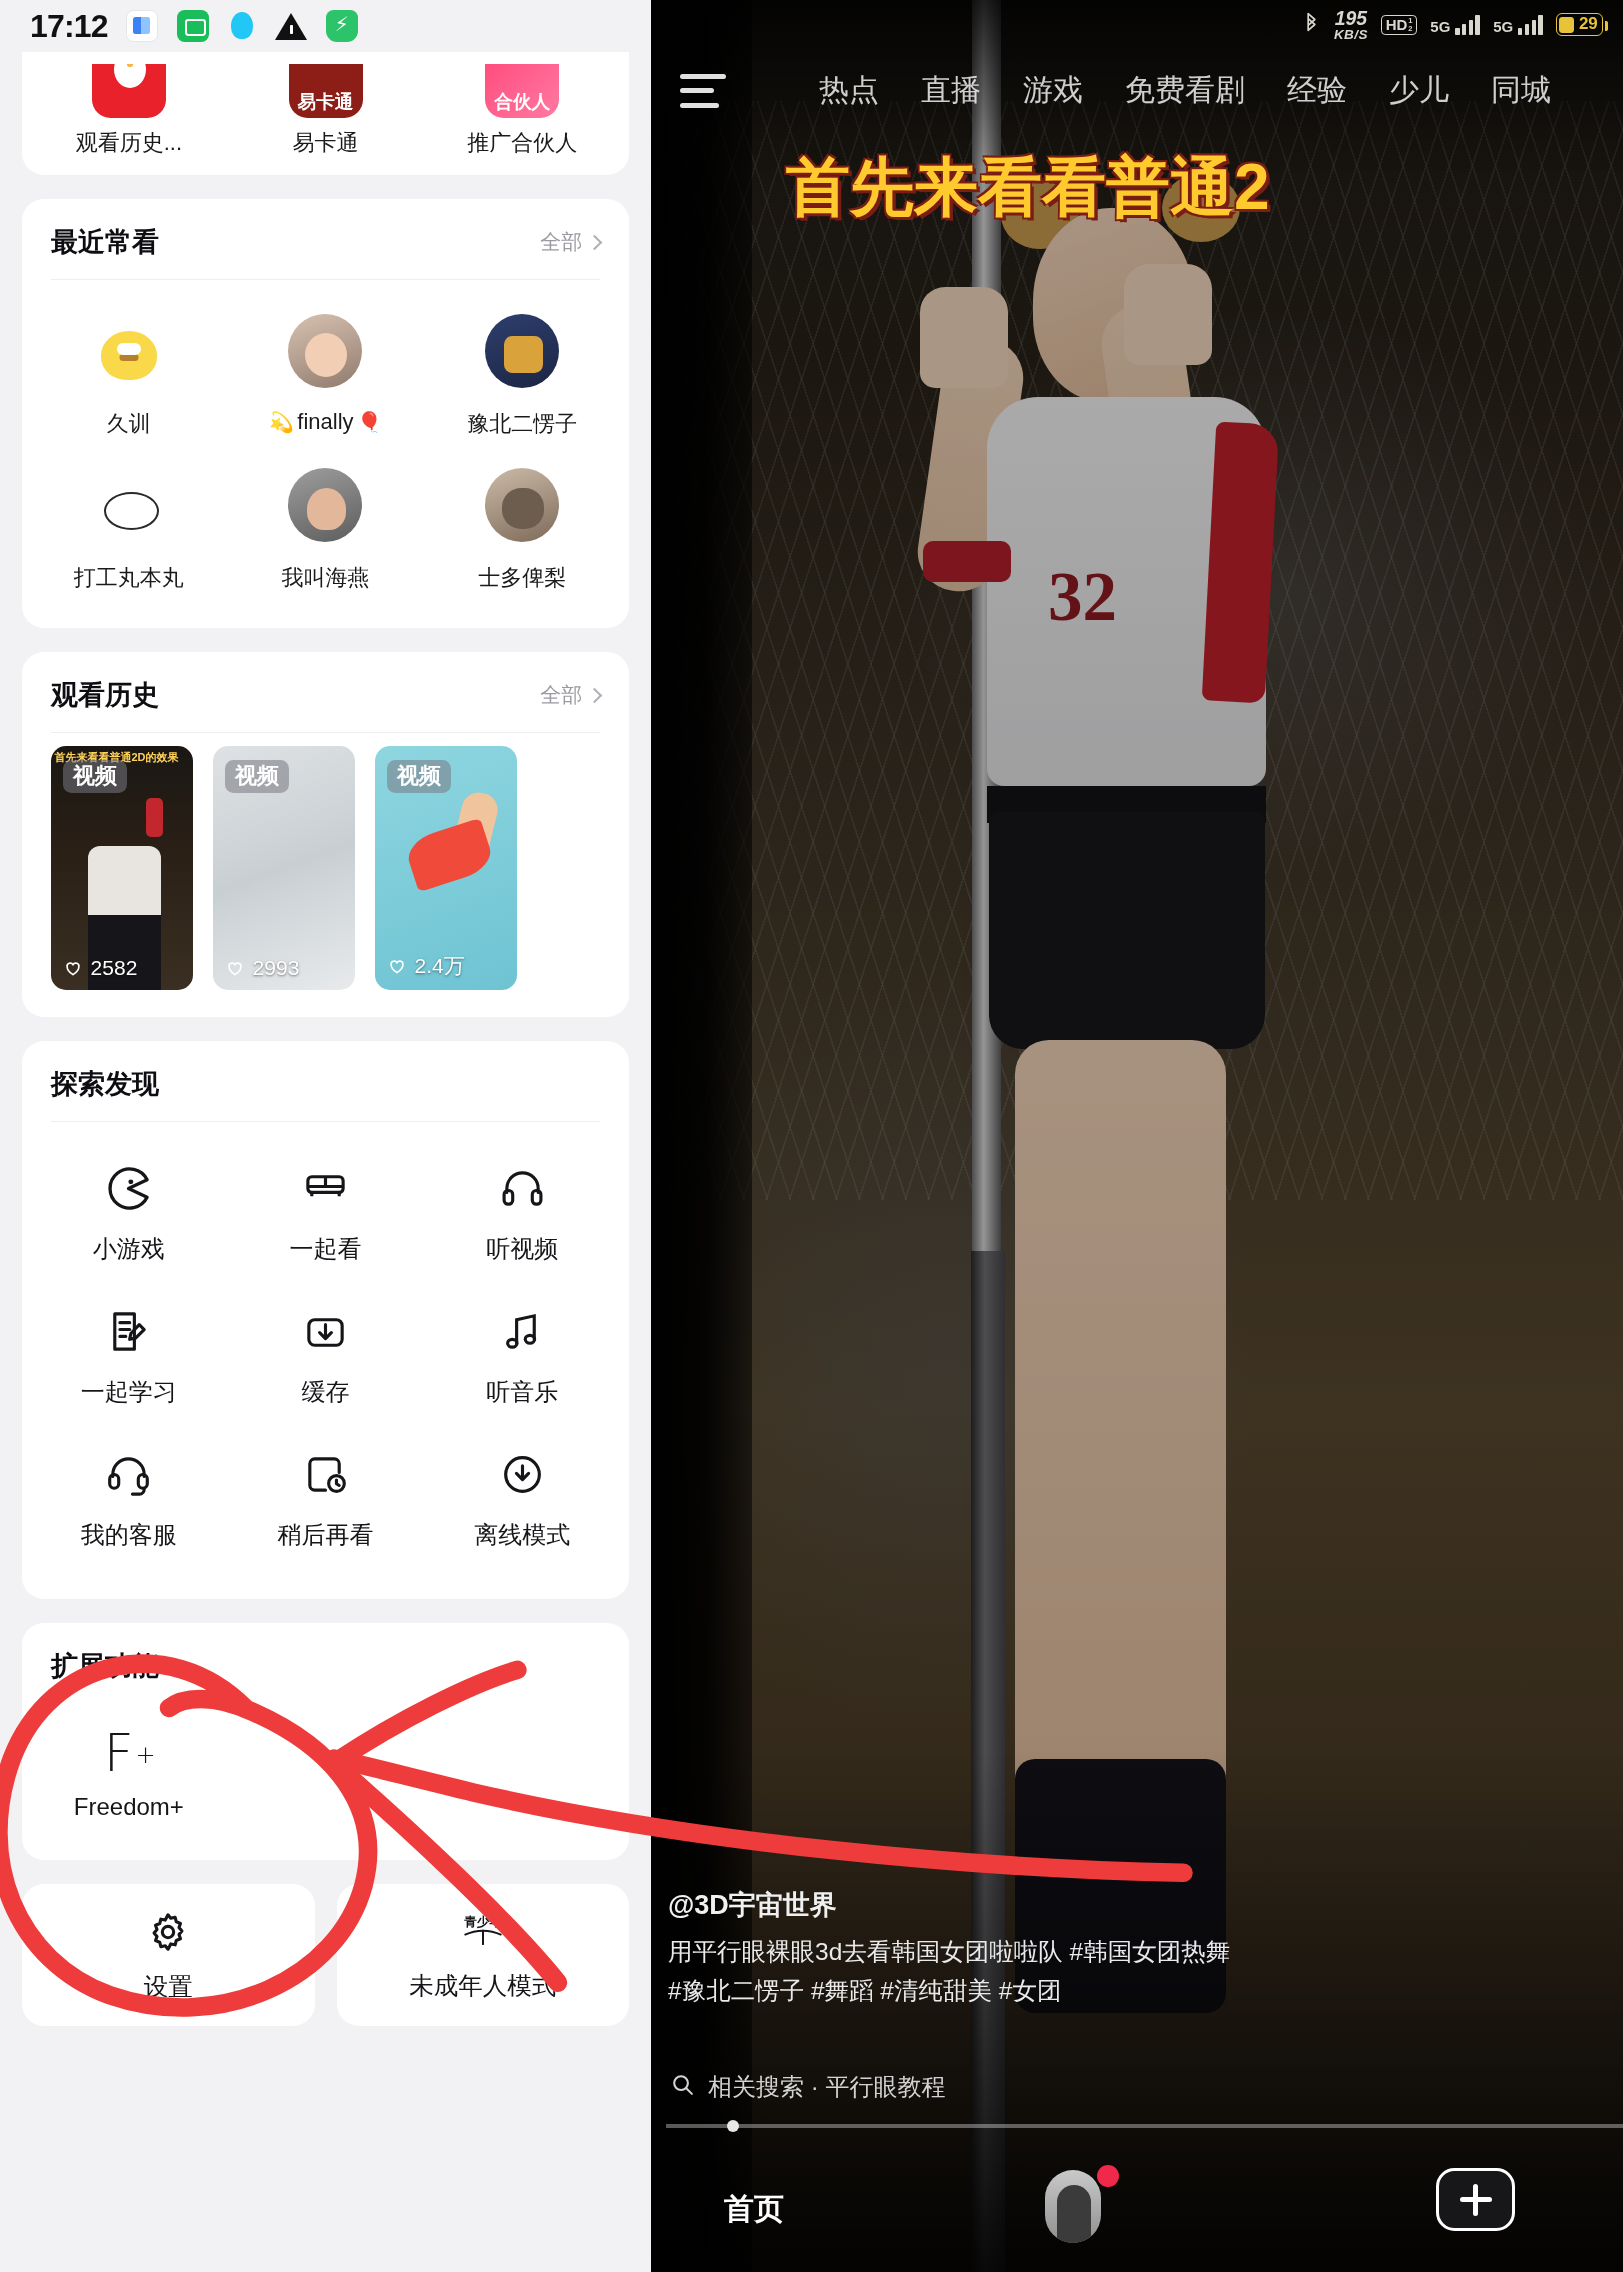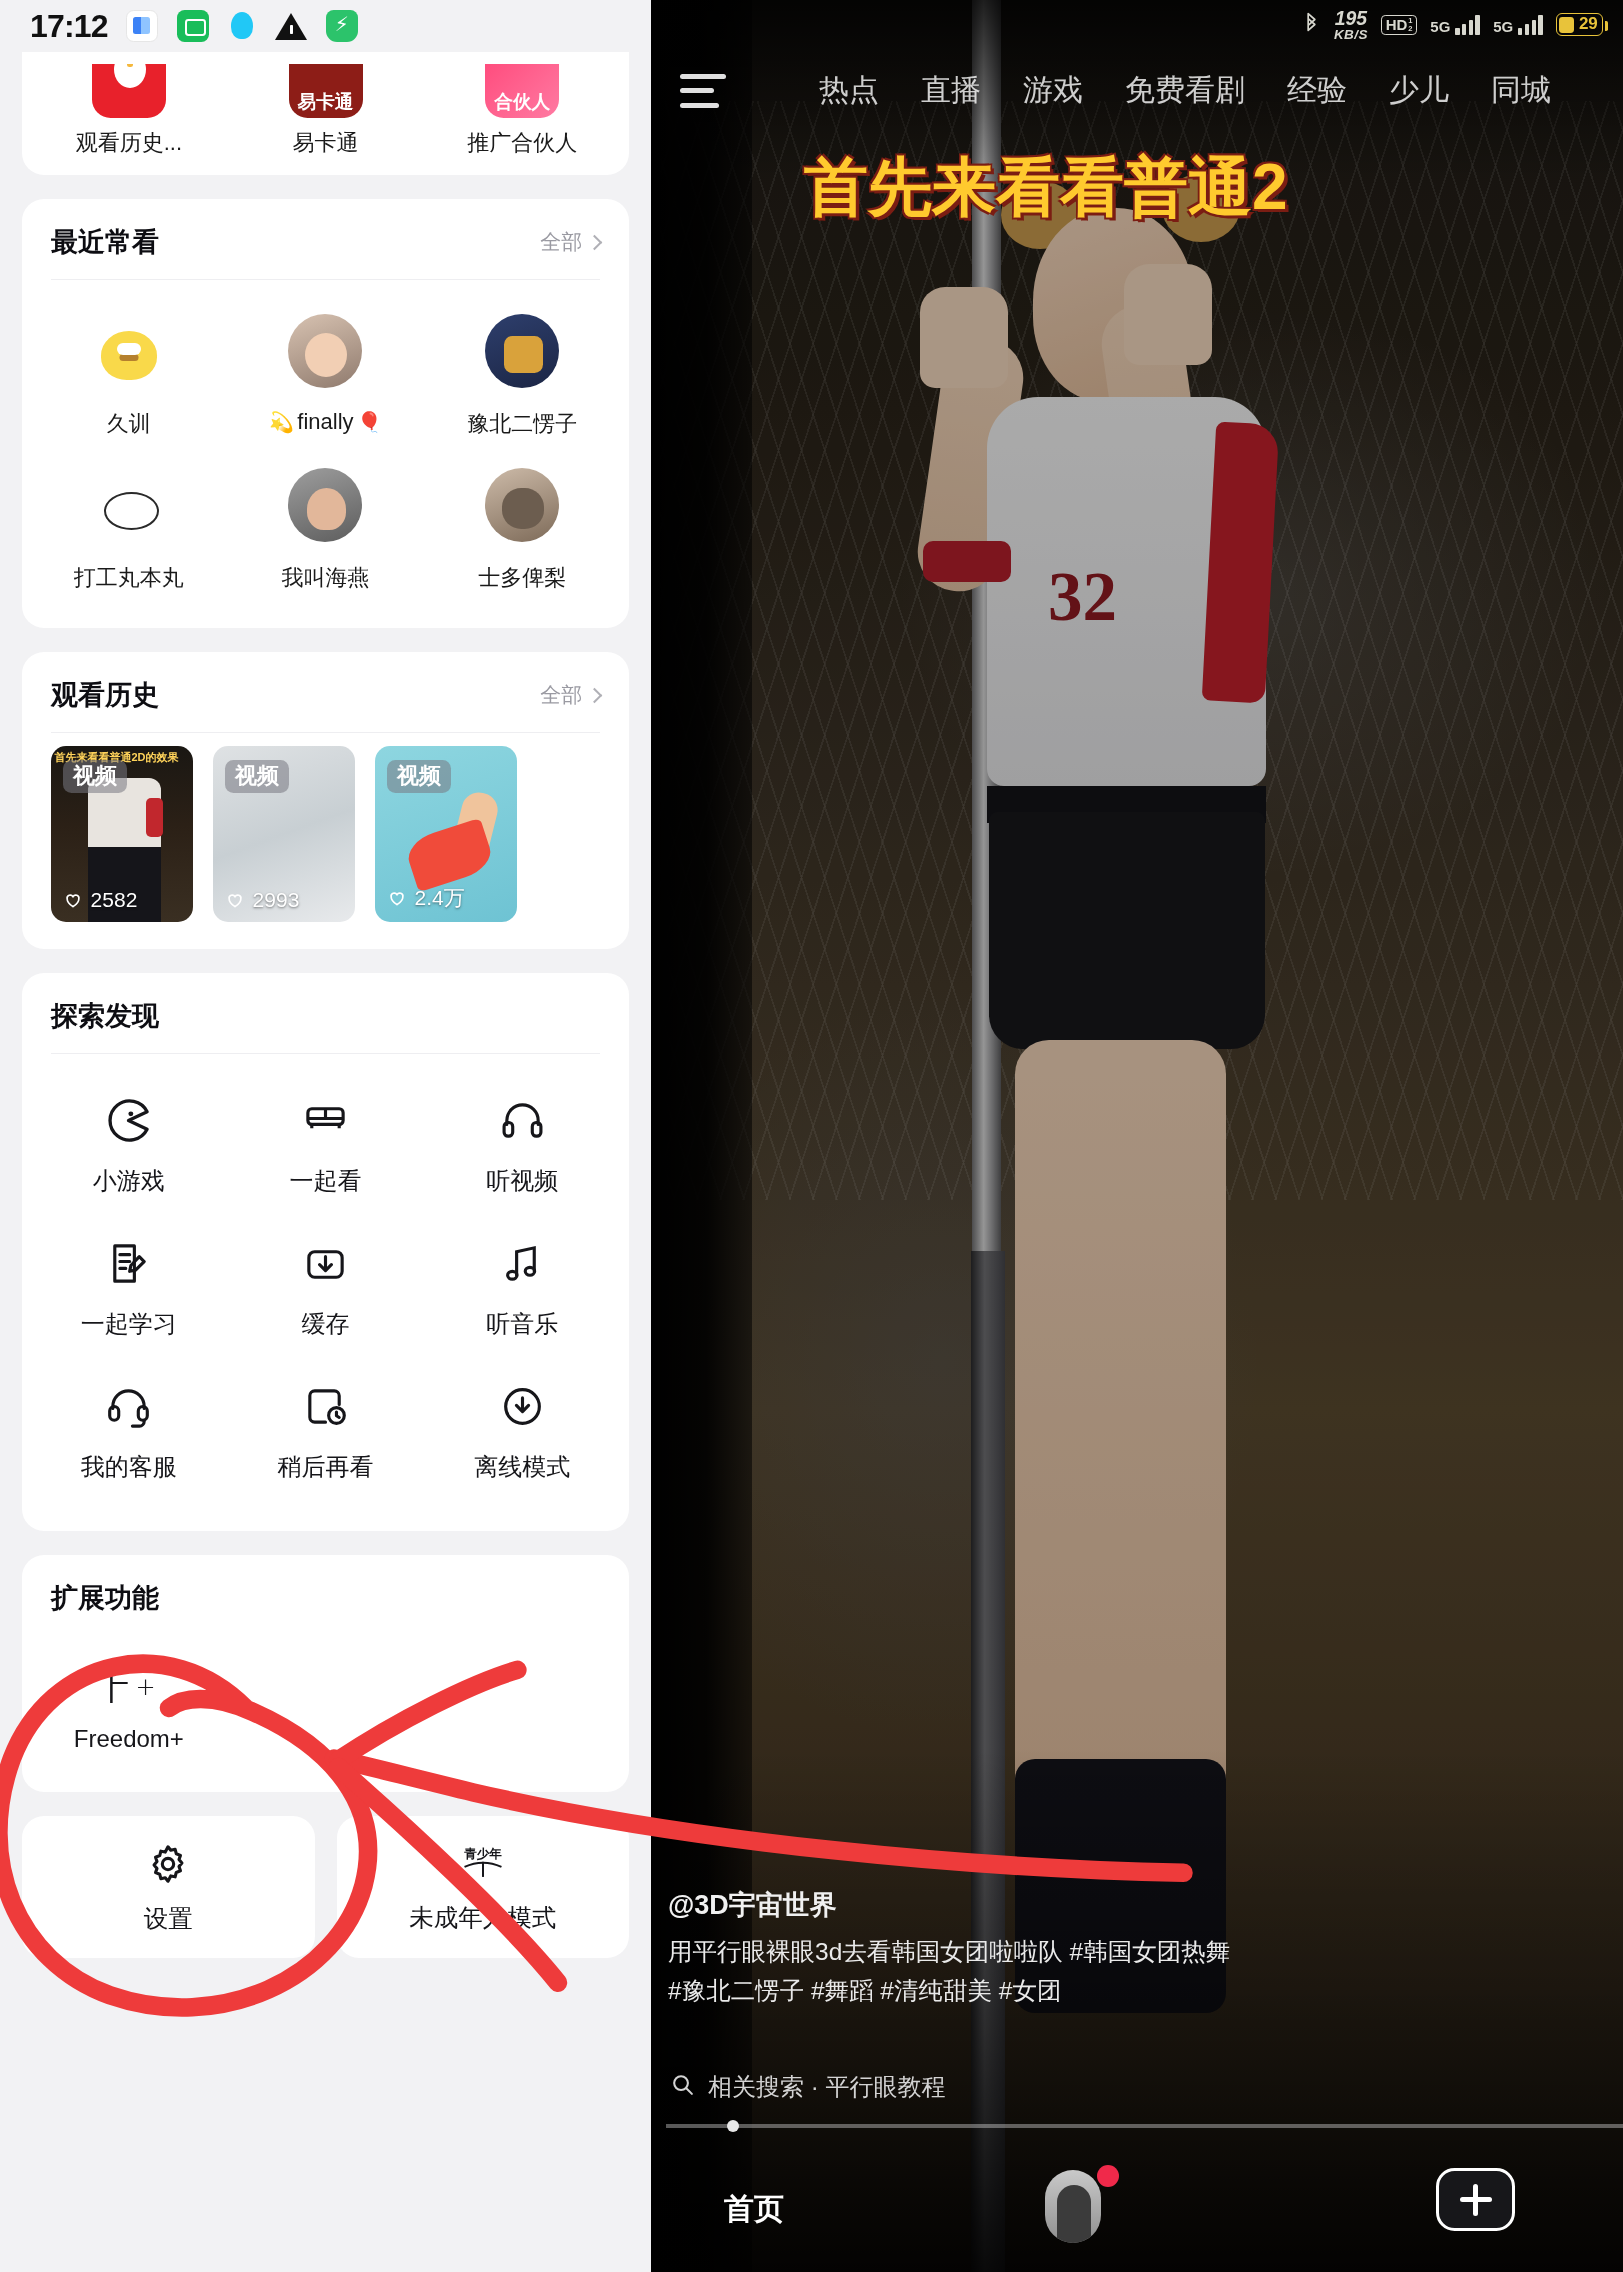--- a/index.html
+++ b/index.html
@@ -97,21 +97,21 @@
   .av-dog   { background:linear-gradient(160deg,#cdbba9,#7d6a58); }
   .av-dog::after { content:""; position:absolute; left:17px; top:20px; width:42px; height:41px;
                    background:#6c5d4f; border-radius:46%; }
   .avname { margin-top:21px; font-size:22px; color:#1a1a1a; max-width:194px; text-align:center;
             white-space:nowrap; overflow:hidden; text-overflow:ellipsis; display:flex;
             align-items:center; justify-content:center; gap:3.4px; }
   .emoji { font-size:20px; }
 
   
   .histrow { display:flex; gap:20px; padding:13.5px 29px 27px 29px; }
-  .thumb { width:142px; height:176px; border-radius:15px; position:relative; overflow:hidden;
+  .thumb { width:142px; height:244px; border-radius:15px; position:relative; overflow:hidden;
            flex:0 0 auto; }
   .thumb-1 { background:linear-gradient(180deg,#1a1713,#2b2016 45%,#3a2f22); }
   .thumb-2 { background:linear-gradient(160deg,#dfe2e4,#c8cfd3 50%,#e8eaec); }
   .thumb-3 { background:linear-gradient(160deg,#8ed6e0,#6ec3d3); }
   .thumb-ov-title { position:absolute; top:5px; left:3.4px; right:3.4px; font-size:11px;
                     font-weight:bold; color:#ffd35a; line-height:1.1; }
   .vbadge { position:absolute; top:13.5px; left:12px; background:rgba(120,120,130,0.55);
             border-radius:8.5px; color:#fff; font-size:22px; font-weight:bold; padding:1.7px 10px; }
   .vlike { position:absolute; left:12px; bottom:10px; display:flex; align-items:center; gap:7.6px;
            color:#fff; font-size:21px; text-shadow:0 0.8px 2.5px rgba(0,0,0,.5); }
@@ -236,21 +236,21 @@
   #hamburger { width:46px; height:34px; margin-left:29px; display:flex; flex-direction:column;
                justify-content:space-between; }
   #hamburger span { height:5px; background:rgba(255,255,255,.88); border-radius:2.5px; }
   #hamburger span:nth-child(1){ width:46px; }
   #hamburger span:nth-child(2){ width:34px; }
   #hamburger span:nth-child(3){ width:39px; }
   #vtabs { display:flex; align-items:center; gap:42px; margin-left:93px;
            font-size:30px; color:rgba(255,255,255,.80); white-space:nowrap; }
 
   
-  #vsubtitle { position:absolute; left:153px; top:144px; font-size:64px; font-weight:bold;
+  #vsubtitle { position:absolute; left:135px; top:144px; font-size:64px; font-weight:bold;
                color:#ffca2e; white-space:nowrap;
                text-shadow:3.4px 3.4px 0 #7b1d13, -1.7px -1.7px 0 #7b1d13, 1.7px -1.7px 0 #7b1d13, -1.7px 1.7px 0 #7b1d13; }
 
   
   #vcaption { position:absolute; left:17px; bottom:262px; width:845px; color:#fff; }
   #vauthor { font-size:27px; font-weight:bold; color:#f0f0f0; margin-bottom:9px; }
   #vdesc { font-size:24.5px; line-height:1.62; color:#eaeaea; }
   #vsearch { position:absolute; left:18.6px; bottom:170px; display:flex; align-items:center; gap:13.5px;
              color:#d3d3d3; font-size:24px; }
   #vprogress { position:absolute; left:15px; right:0; bottom:145px; height:4.2px;

